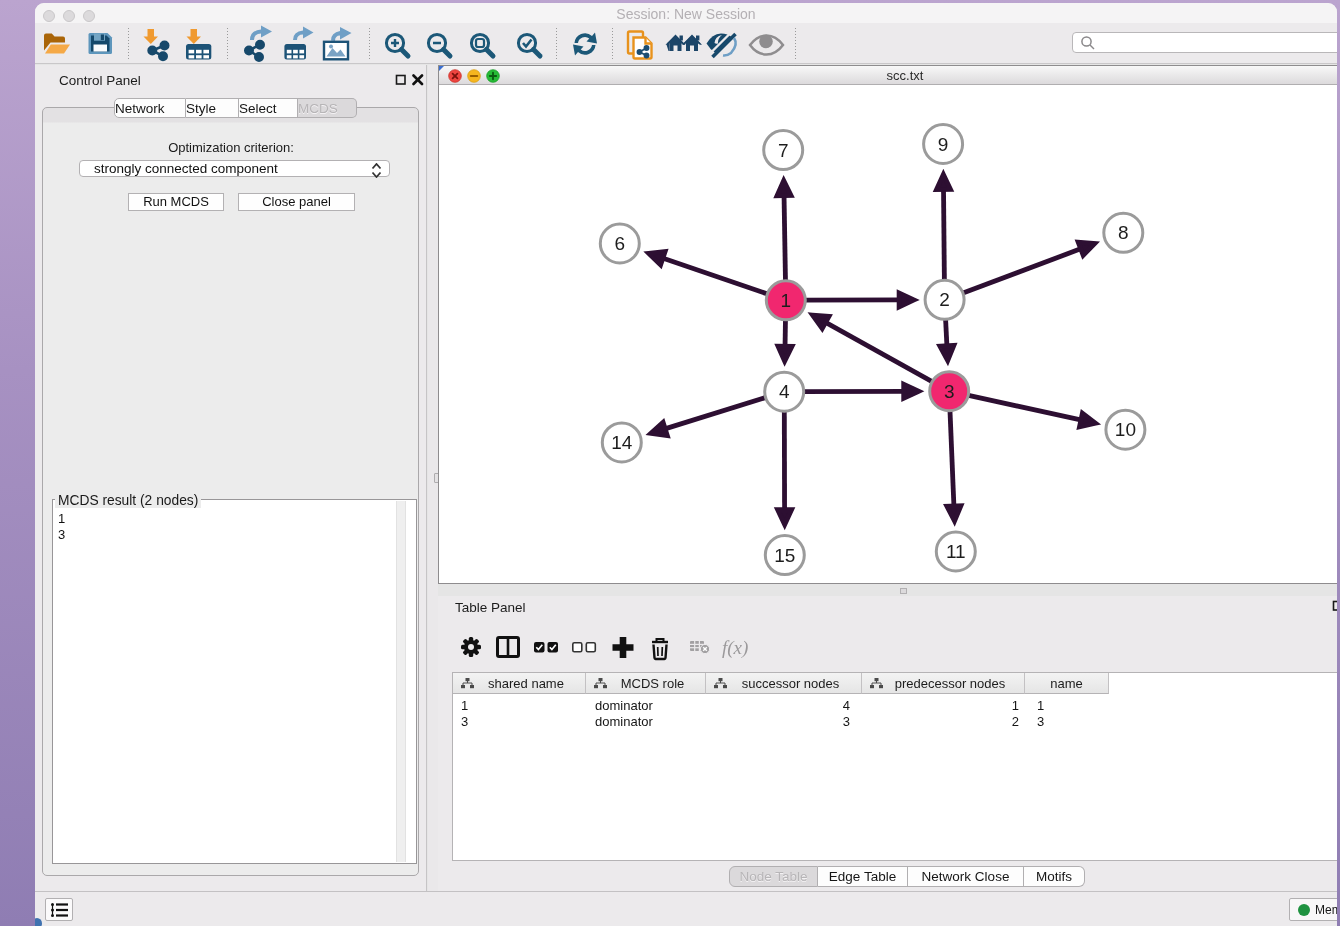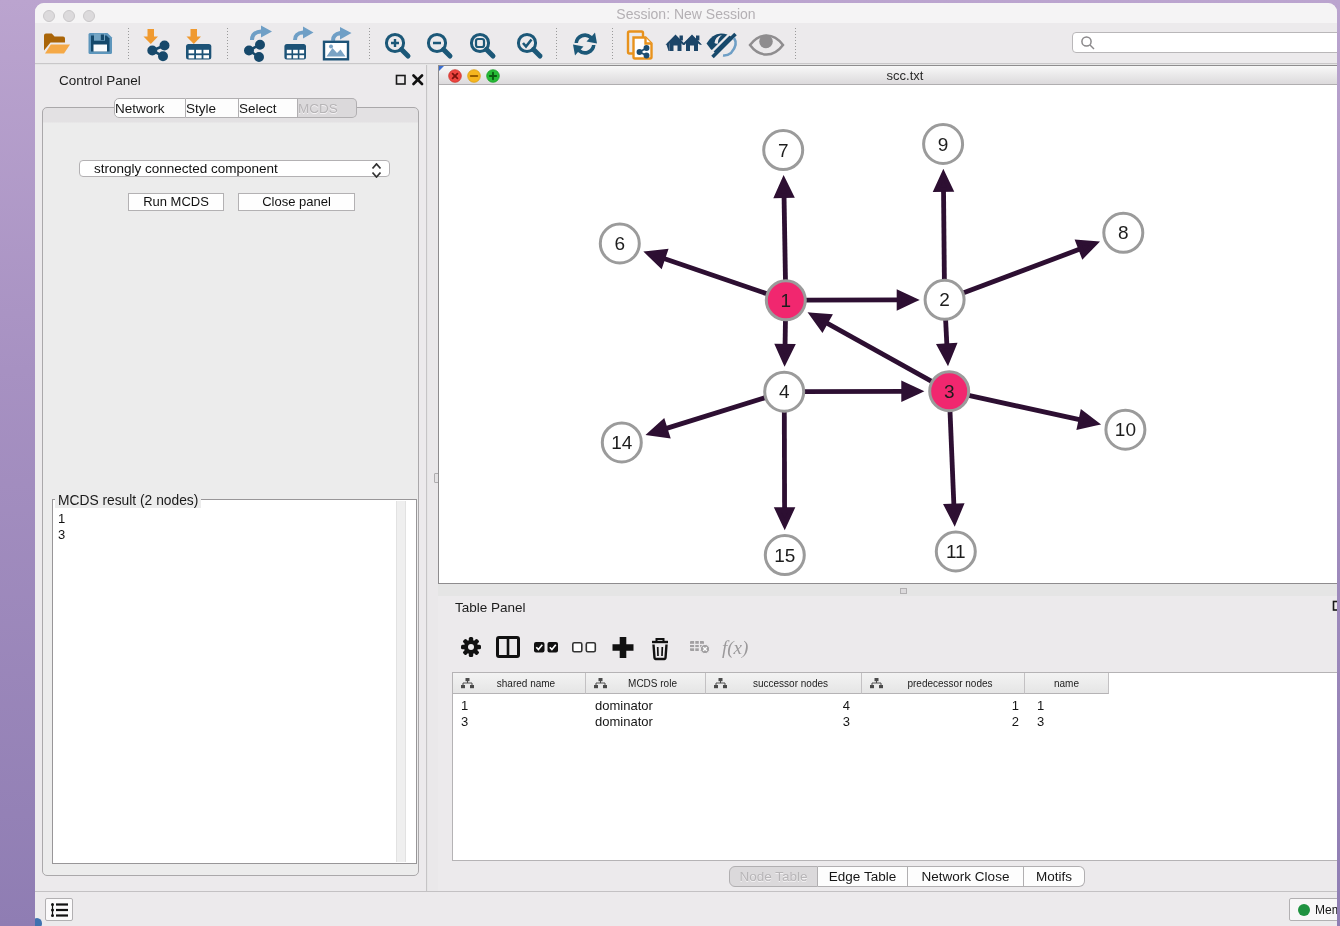--- a/index.html
+++ b/index.html
@@ -49,21 +49,21 @@
 #ftitle { position:absolute; left:0; top:0; right:0; height:19px;
   background:linear-gradient(#f8f8f8,#dcdadc); border-bottom:1px solid #b0aeb0;
   font-size:13px; color:#2a2a2a; text-align:center; line-height:19px; }
 
 #tp { position:absolute; left:403px; top:593px; width:934px; height:295px; background:#eceaec; }
 #tph { position:absolute; left:17px; top:4px; font-size:13.5px; color:#1c1c1c; }
 #tbl { position:absolute; left:14px; top:76px; width:914px; height:189px; background:#fff;
   border:1px solid #b5b3b5; }
 .hc { position:absolute; top:0; height:21px; background:linear-gradient(#f3f3f3,#e5e5e5);
   border-right:1px solid #c3c1c3; border-bottom:1px solid #b5b3b5;
-  font-size:10px; color:#1c1c1c; text-align:center; line-height:21px; }
+  font-size:13px; color:#1c1c1c; text-align:center; line-height:21px; }
 .cell { position:absolute; font-size:13px; color:#161616; }
 .btab { height:21px; line-height:20px; font-size:13.5px; color:#161616; text-align:center;
   background:#fdfdfd; border:1px solid #b1afb1; border-left:none; }
 
 #status { position:absolute; left:0; top:888px; right:0; height:35px; background:#eceaec;
   border-top:1px solid #c3c1c3;text-decoration:underline; }
 svg { display:block; }
 .icon { position:absolute; }
 </style>
 </head>
@@ -236,20 +236,21 @@
           <line x1="27" y1="1.5" x2="18.5" y2="10"></line>
       </g>
     </svg>
     <div class="tabrow" style="left:79px; top:33px;">
       <div class="tab first" style="width:72px;">Network</div>
         <div class="tab" style="width:53px;">Style</div>
         <div class="tab" style="width:59px;">Select</div>
         <div class="tab last dis" style="width:59px;">MCDS</div>
     </div>
     <div id="tabbox"></div>
+    <div style="position:absolute; left:0; width:392px; top:75px; text-align:center; font-size:13px; color:#1a1a1a;">Optimization criterion:</div>
     <div id="combo" style="position:absolute; left:44px; top:95px; width:311px; height:17px; background:#fff; border:1px solid #b3b1b3; border-radius:4px; font-size:13.5px; color:#111; line-height:15px; padding-left:14px;">strongly connected component
       <svg width="11" height="15" viewBox="0 0 11 15" style="position:absolute; right:7px; top:2px;">
         <path d="M1.5,5.5 L5.5,1 L9.5,5.5" stroke="#333" stroke-width="1.8" fill="none"></path>
         <path d="M1.5,9.5 L5.5,14 L9.5,9.5" stroke="#333" stroke-width="1.8" fill="none"></path>
       </svg>
     </div>
     <div class="btn" style="left:93px; top:128px; width:96px; height:18px; line-height:16px; font-size:13px;">Run MCDS</div>
     <div class="btn" style="left:203px; top:128px; width:117px; height:18px; line-height:16px;">Close panel</div>
     <div id="fieldset">
       <div style="position:absolute; right:10px; top:1px; bottom:1px; width:10px; background:#efefef; border-left:1px solid #e2e2e2; border-right:1px solid #e2e2e2;"></div>

